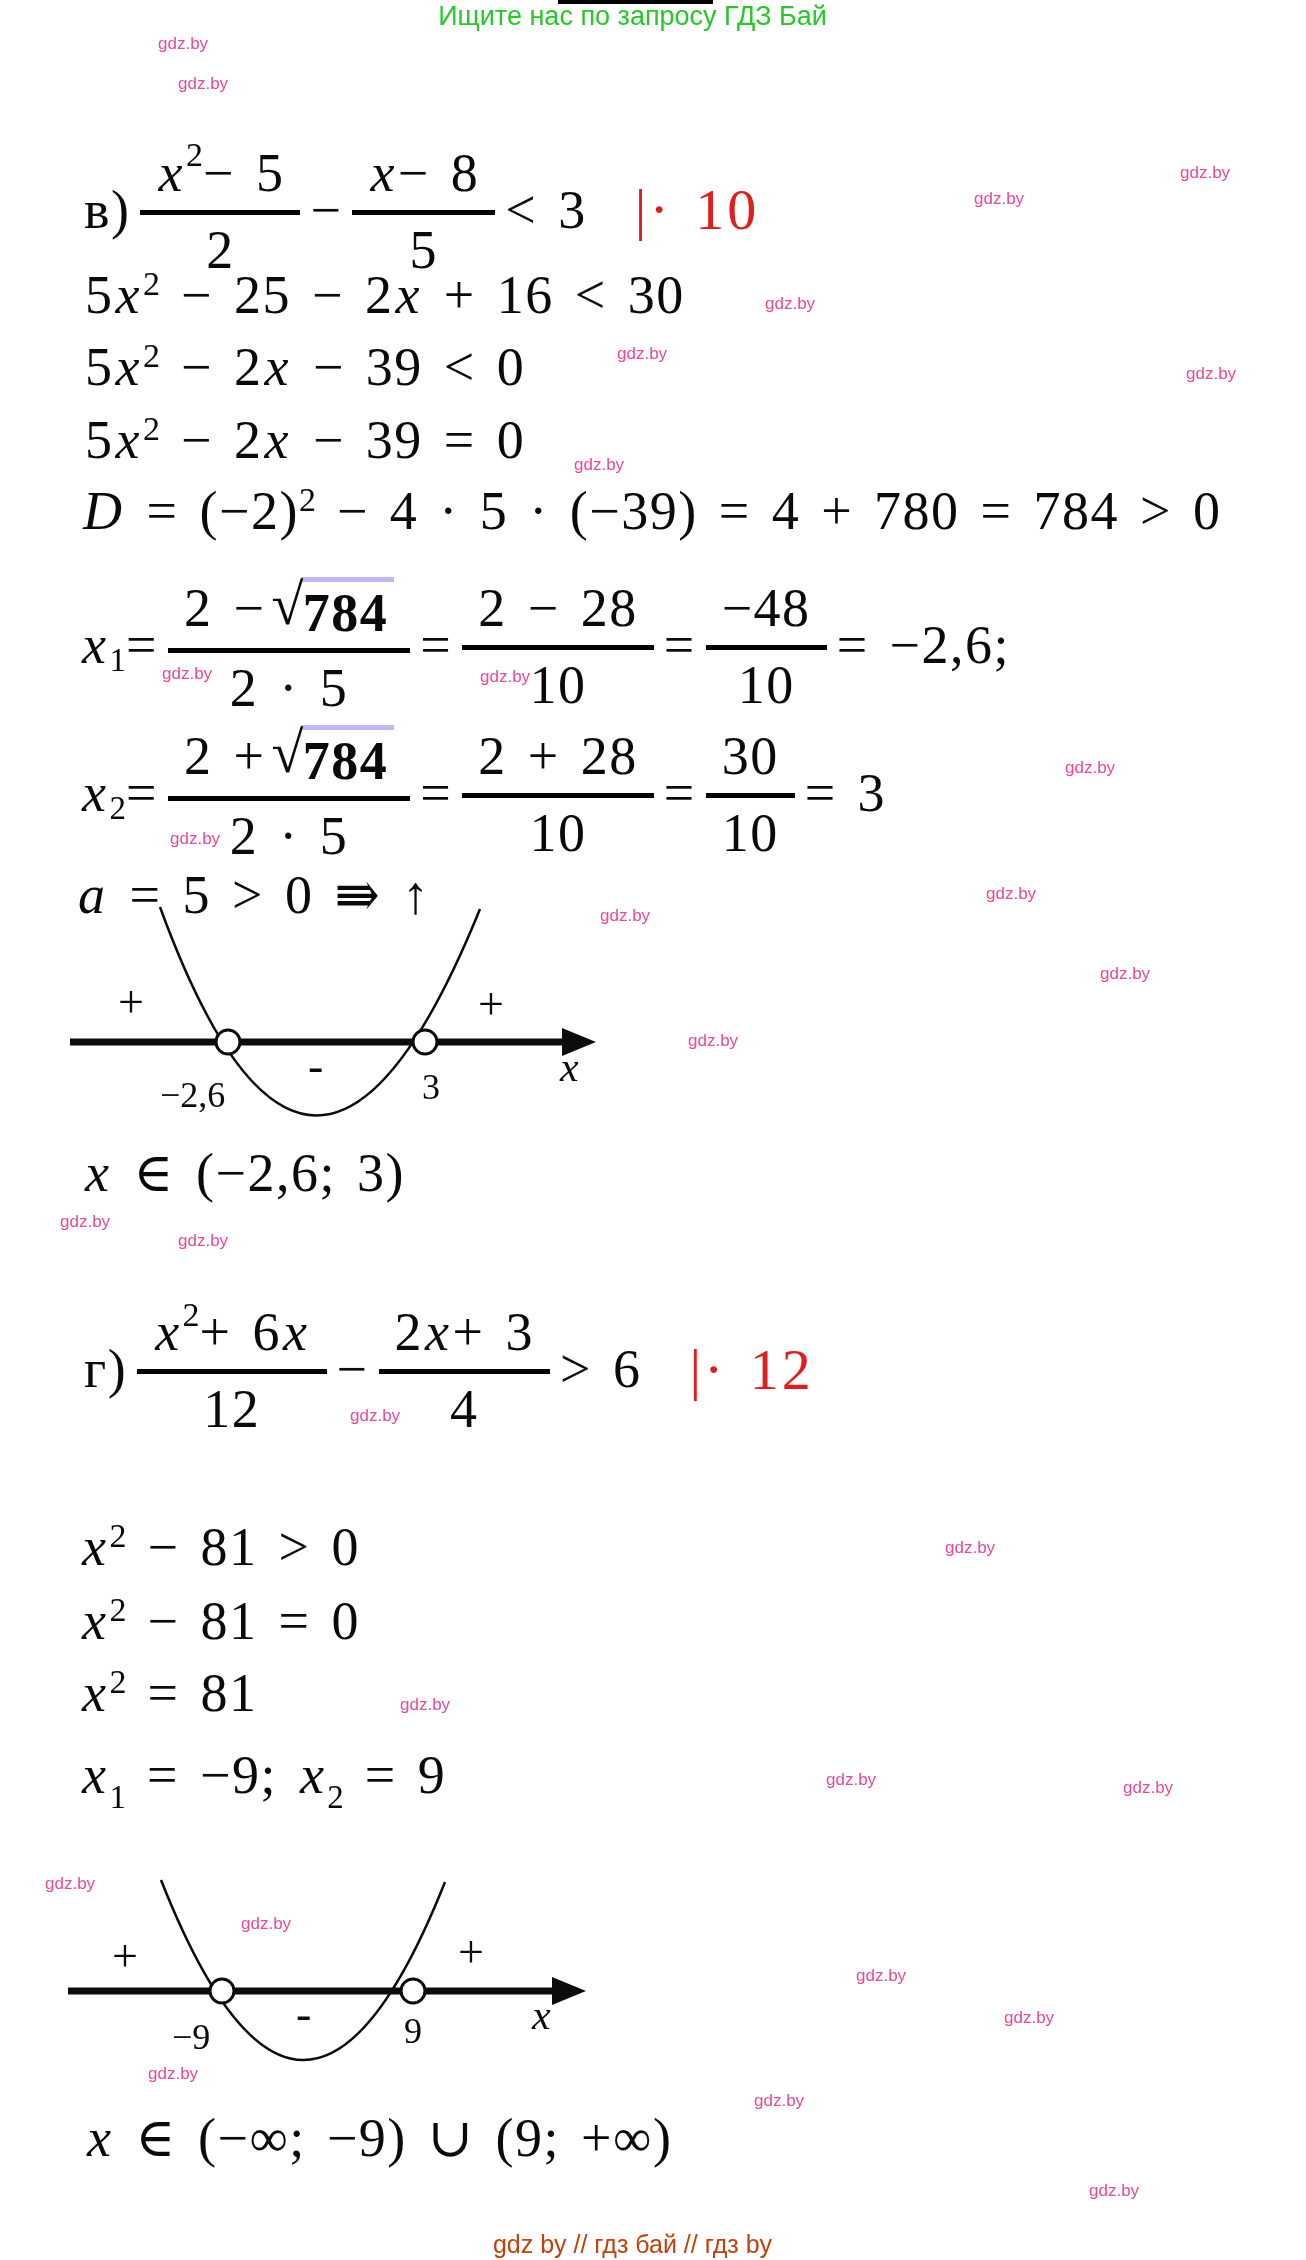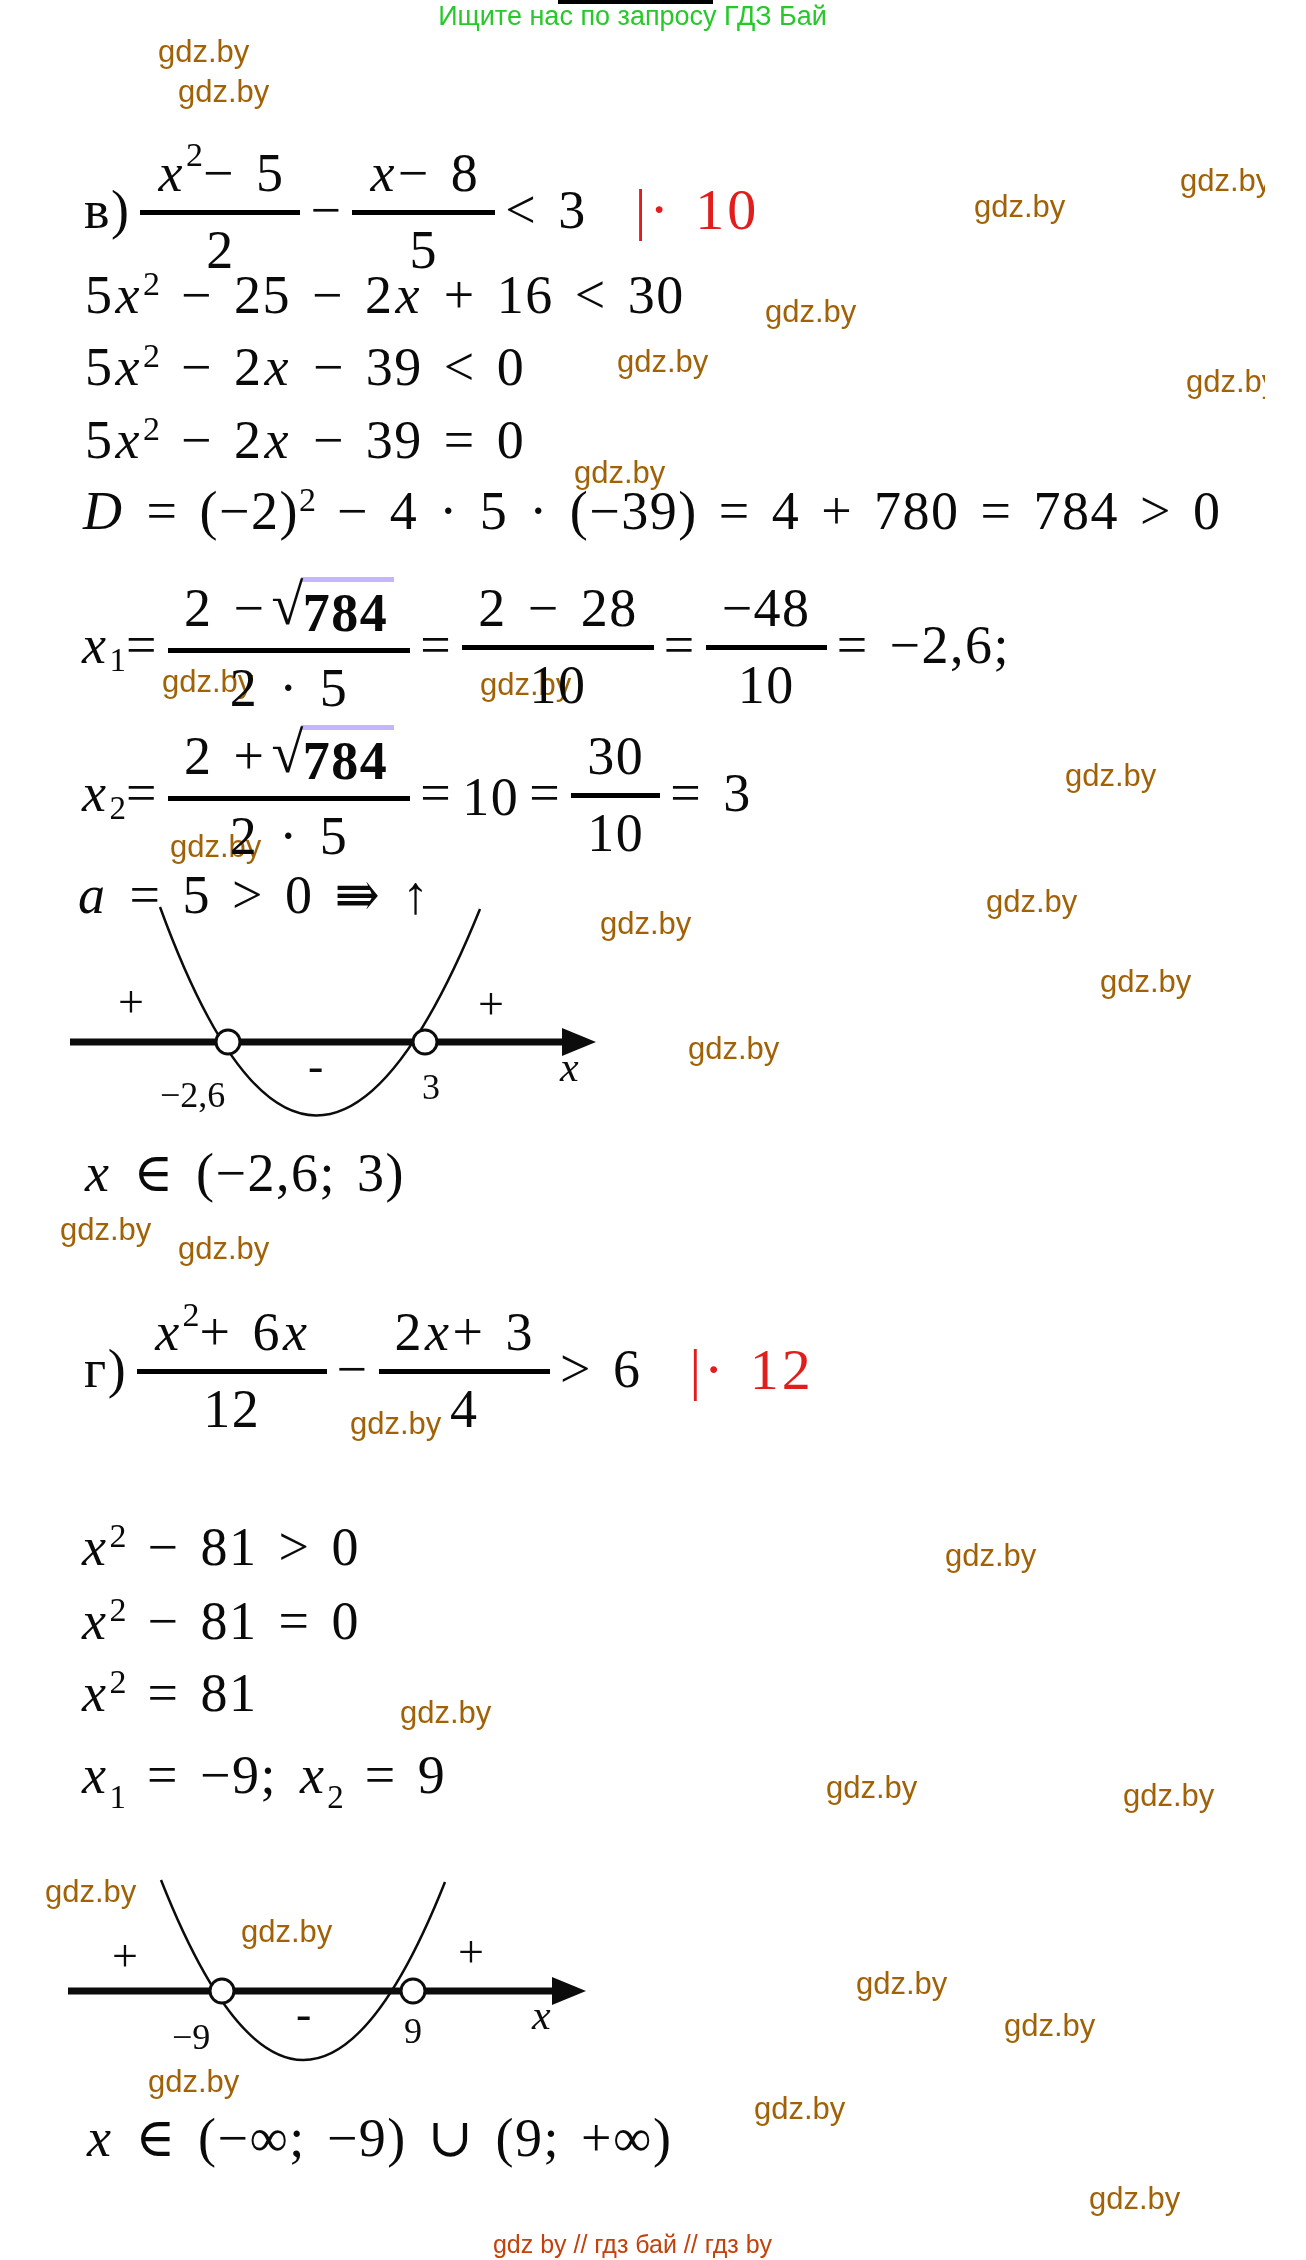--- a/index.html
+++ b/index.html
@@ -4,21 +4,21 @@
 <style>
   html,body{margin:0;padding:0;background:#ffffff;}
   .page{position:relative;width:1265px;height:2260px;background:#ffffff;overflow:hidden;
         font-family:"Liberation Serif","DejaVu Serif",serif;color:#0a0a0a;}
   .topbar{position:absolute;left:558px;top:0;width:155px;height:4px;background:#000;}
   .header-promo{position:absolute;top:1px;left:0;right:0;text-align:center;
         font-family:"Liberation Sans","DejaVu Sans",sans-serif;font-size:27px;color:#27c82a;}
   .footer{position:absolute;top:2230px;left:0;right:0;text-align:center;
         font-family:"Liberation Sans","DejaVu Sans",sans-serif;font-size:25px;color:#c2410c;}
   .wm{position:absolute;font-family:"Liberation Sans","DejaVu Sans",sans-serif;
-      font-size:31px;color:#a16207;white-space:nowrap;}
+      font-size:17px;color:#ec4899;white-space:nowrap;}
   .math{position:absolute;white-space:nowrap;font-size:54px;line-height:1.25;
         letter-spacing:1.5px;word-spacing:6px;color:#0a0a0a;}
   .mline{display:flex;align-items:center;}
   .tok-t{}
   .tok-v{font-style:italic;padding:0 2px;}
   .tok-sup{font-size:34px;position:relative;top:-18px;letter-spacing:0;}
   .tok-sub{font-size:33px;position:relative;top:15px;letter-spacing:0;}
   .tok-red{color:#e11d1d;margin-left:48px;font-size:58px;letter-spacing:3px;}
   .frac{display:inline-flex;flex-direction:column;align-items:center;vertical-align:middle;margin:0 10px;}
   .frac .num{display:flex;align-items:center;justify-content:center;border-bottom:5px solid #000;
@@ -150,20 +150,23 @@
             <span class="radsign">√</span>
             <span class="radicand"><span class="tok-t">784</span></span>
           </span>
         </span>
         <span class="den">
           <span class="tok-t">2 · 5</span>
         </span>
       </span>
       <span class="tok-t"> = </span>
       <span class="frac">
+        <span class="num">
+          <span class="tok-t">2 + 28</span>
+        </span>
         <span class="den">
           <span class="tok-t">10</span>
         </span>
       </span>
       <span class="tok-t"> = </span>
       <span class="frac">
         <span class="num">
           <span class="tok-t">30</span>
         </span>
         <span class="den">

